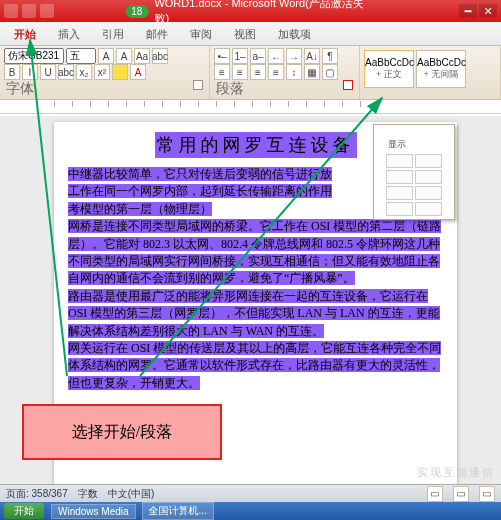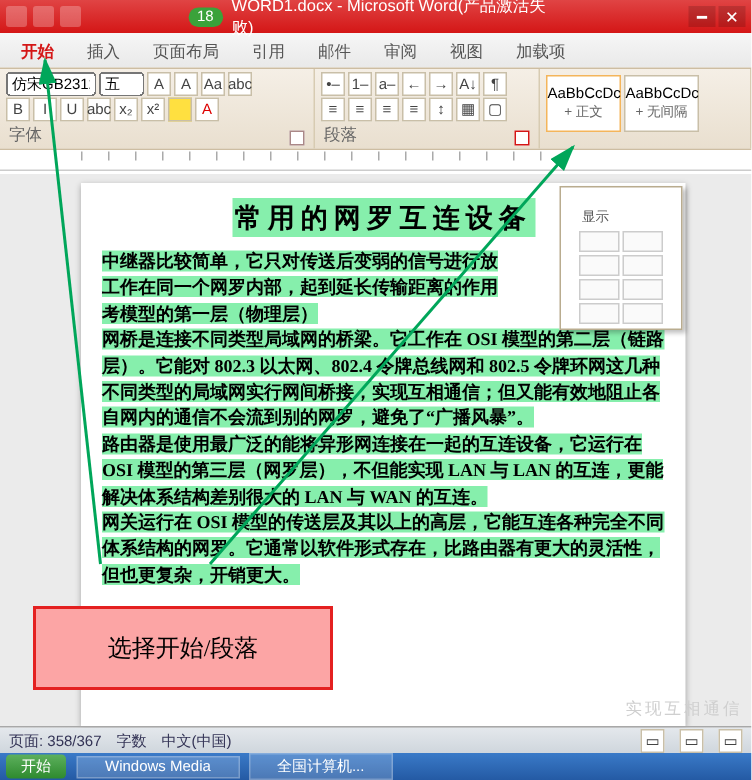--- a/index.html
+++ b/index.html
@@ -40,21 +40,21 @@
     height:54px;
     background: linear-gradient(#f5efe6,#e9dfcf);
     border-bottom:1px solid #cdbda2;
     display:flex; align-items:stretch;
     font-size:10px; color:#333;
     position:relative;
   }
   .group { border-right:1px solid #d7cbb2; padding:2px 4px; display:flex; flex-direction:column; justify-content:space-between;}
   .group .ctrls { display:flex; gap:2px; flex-wrap:wrap; align-items:center;}
   .rb { width:16px; height:16px; background:#fff; border:1px solid #c9bfa8; display:flex; align-items:center; justify-content:center; font-size:10px; color:#444;}
-  .group-label { display:flex; justify-content:space-between; align-items:flex-end; font-size:11px; color:#666; padding:0 2px;}
+  .group-label { display:flex; justify-content:space-between; align-items:flex-start; font-size:14px; color:#666; padding:0 2px;}
   .launch { width:10px; height:10px; border:1px solid #a88; background:#fff;}
   .styles { display:flex; gap:2px; align-items:flex-end; height:40px;}
   .style-box { width:50px; height:38px; background:#fff; border:1px solid #c9bfa8; font-size:9px; text-align:center; display:flex; flex-direction:column; justify-content:center; color:#666;}
   .style-box .preview { color:#000; font-size:10px; }
   .style-box.first { border:1px solid #f4b55b; }
   .ruler { height:14px; background:#fff; border-bottom:1px solid #ccc; position:relative; overflow:hidden;}
   .ruler .inner { position:absolute; left:54px; right:0; top:0; height:14px; color:#777; font-size:8px;}
   .tick { display:inline-block; width:18px; border-left:1px solid #aaa; height:6px; }
   .doc-area { position:absolute; top:116px; left:0; right:0; bottom:36px; background:#ebebeb; display:flex;}
   .vgap { width:54px; background:#ebebeb;}
@@ -64,21 +64,21 @@
     margin:6px 6px 0 0;
     width:403px;
     padding:8px 14px 14px 14px;
     font-family:"SimSun","宋体",serif;
     color:#000;
     font-size:12px;
     line-height:1.45;
     position:relative;
   }
   .doc-title { text-align:center; font-size:18px; letter-spacing:4px; margin:2px 0 8px 0;}
-  .sel { background:#86efac;font-weight:bold; }
+  .sel { background:#8b5cf6; }
   .doc-title span.sel { display:inline-block; padding:0 2px; }
   .para { margin:0; text-indent:0; }
   .para .sel { display:inline; }
   .float-panel {
     position:absolute; right:2px; top:2px; width:82px; height:96px;
     background:#fff; border:1px solid #b9ac8f; box-shadow:2px 2px 3px rgba(0,0,0,.25);
     font-size:8px; padding:12px;
   }
   .float-panel .hdr { color:#555; font-size:9px; padding:1px 2px;}
   .float-panel .row { display:flex; gap:2px; margin:2px 0;}
@@ -97,21 +97,21 @@
     display:flex; align-items:center; padding:4px 6px; font-size:10px; color:#335;
     gap:10px;
   }
   .statusbar .spacer { flex:1; }
   .taskbar {
     position:absolute; left:0; right:0; bottom:0; height:18px;
     background:linear-gradient(#3a7ac8,#245aa4);
     display:flex; align-items:center; color:#fff; font-size:10px;
   }
   .start { background:linear-gradient(#5db05d,#2e8a2e); padding:1px 10px; border-radius:3px; margin:0 4px;}
-  .task { background:rgba(255,255,255,.18); padding:1px 18px; margin:0 3px; border:1px solid rgba(255,255,255,.25);}
+  .task { background:rgba(255,255,255,.18); padding:1px 6px; margin:0 3px; border:1px solid rgba(255,255,255,.25);}
   .watermark { position:absolute; right:6px; bottom:40px; color:#cfcfcf; font-size:11px; letter-spacing:2px; font-family:"SimHei";}
   select,input { font-size:10px; height:16px;}
   .fontsel { width:60px; }
   .sizesel { width:30px; }
 </style>
 </head>
 <body>
 
 <div class="titlebar">
   <div class="qat">
@@ -125,21 +125,20 @@
   </div>
   <div class="win-ctrls">
     <span class="win-btn">━</span>
     <span class="win-btn">✕</span>
   </div>
 </div>
 
 <div class="ribbon-tabs">
   <span class="tab active">开始</span>
   <span class="tab">插入</span>
-  <span class="tab">页面布局</span>
   <span class="tab">引用</span>
   <span class="tab">邮件</span>
   <span class="tab">审阅</span>
   <span class="tab">视图</span>
   <span class="tab">加载项</span>
 </div>
 
 <div class="ribbon">
   <div class="group" style="width:210px;">
     <div class="ctrls">

